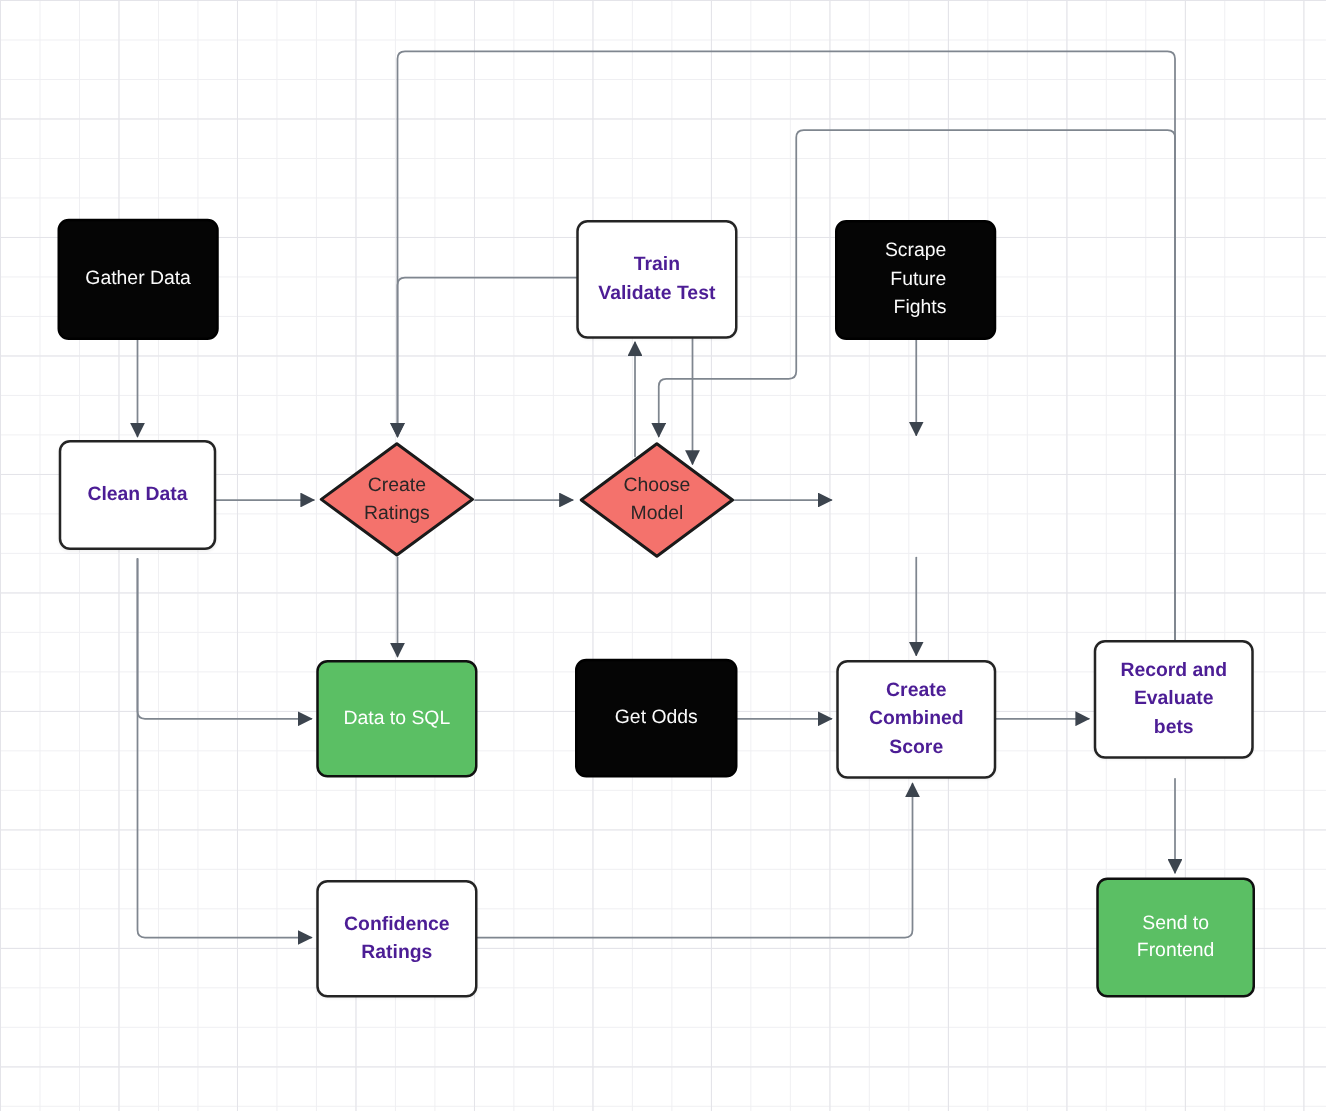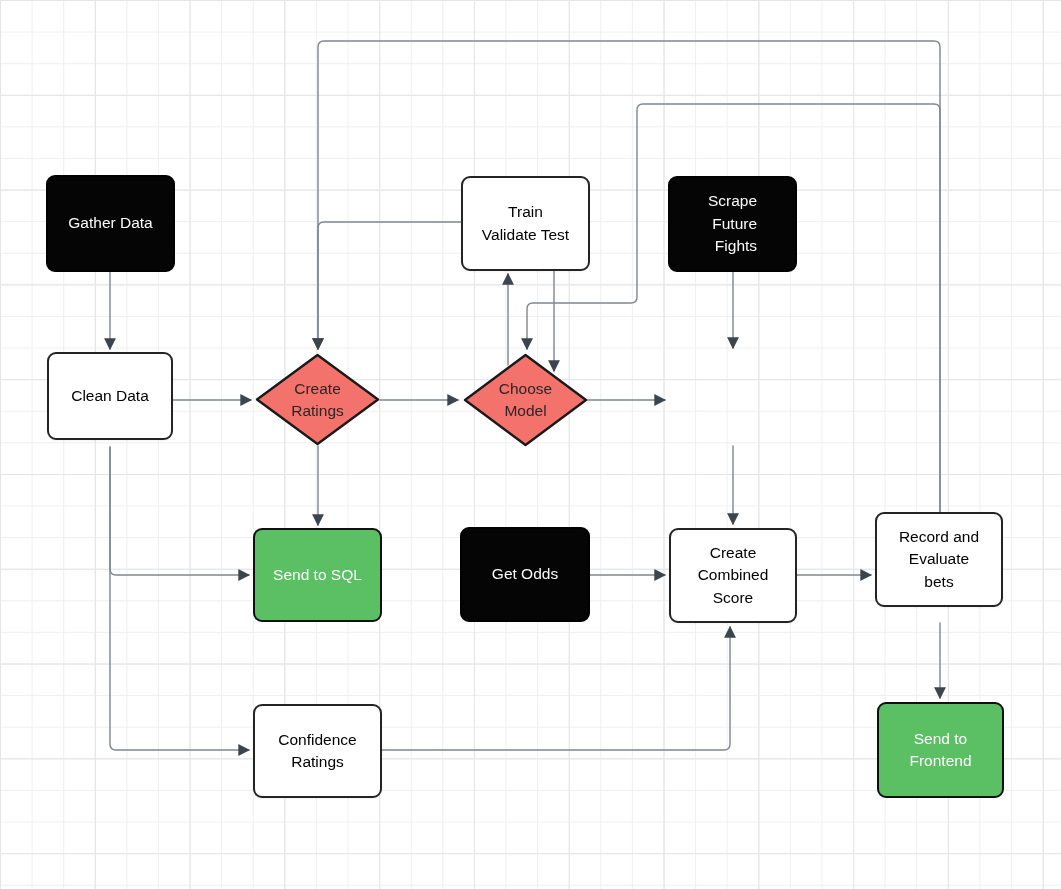--- a/index.html
+++ b/index.html
@@ -22,21 +22,21 @@
   .node{
     position:absolute;
     display:flex;align-items:center;justify-content:center;
     text-align:center;
     border-radius:9px;
     font-size:15.5px;line-height:1.45;
     white-space:pre-line;
     box-sizing:border-box;
   }
   .node-black{background:#050505;color:#fbfbfb;border:2px solid #000;}
-  .node-white{background:#ffffff;color:#000000;border:2px solid #242424;box-shadow:0 1px 2px rgba(0,0,0,0.05);}
+  .node-white{background:#ffffff;color:#4c1d95;border:2px solid #242424;box-shadow:0 1px 2px rgba(0,0,0,0.05);font-weight:bold;}
   .node-green{background:#5bbf64;color:#ffffff;border:2px solid #101010;}
   .diamond{position:absolute;}
   .diamond svg{position:absolute;left:0;top:0;display:block;}
   .diamond .dlabel{
     position:absolute;inset:0;
     display:flex;align-items:center;justify-content:center;
     text-align:center;color:#2b2626;
     font-size:15.5px;line-height:1.4;white-space:pre-line;
   }
 </style>
@@ -92,21 +92,21 @@
     </svg>
     <div class="dlabel">Choose
 Model</div>
   </div>
 
   <div class="node node-black" style="left:668px;top:176px;width:129px;height:96px;text-align:right;">Scrape
 Future
 Fights</div>
 
 
-  <div class="node node-green" style="left:253px;top:528px;width:129px;height:94px;">Send to SQL</div>
+  <div class="node node-green" style="left:253px;top:528px;width:129px;height:94px;">Data to SQL</div>
 
   <div class="node node-black" style="left:460px;top:527px;width:130px;height:95px;">Get Odds</div>
 
   <div class="node node-white" style="left:669px;top:528px;width:128px;height:95px;">Create
 Combined
 Score</div>
 
   <div class="node node-white" style="left:875px;top:512px;width:128px;height:95px;">Record and
 Evaluate
 bets</div>

